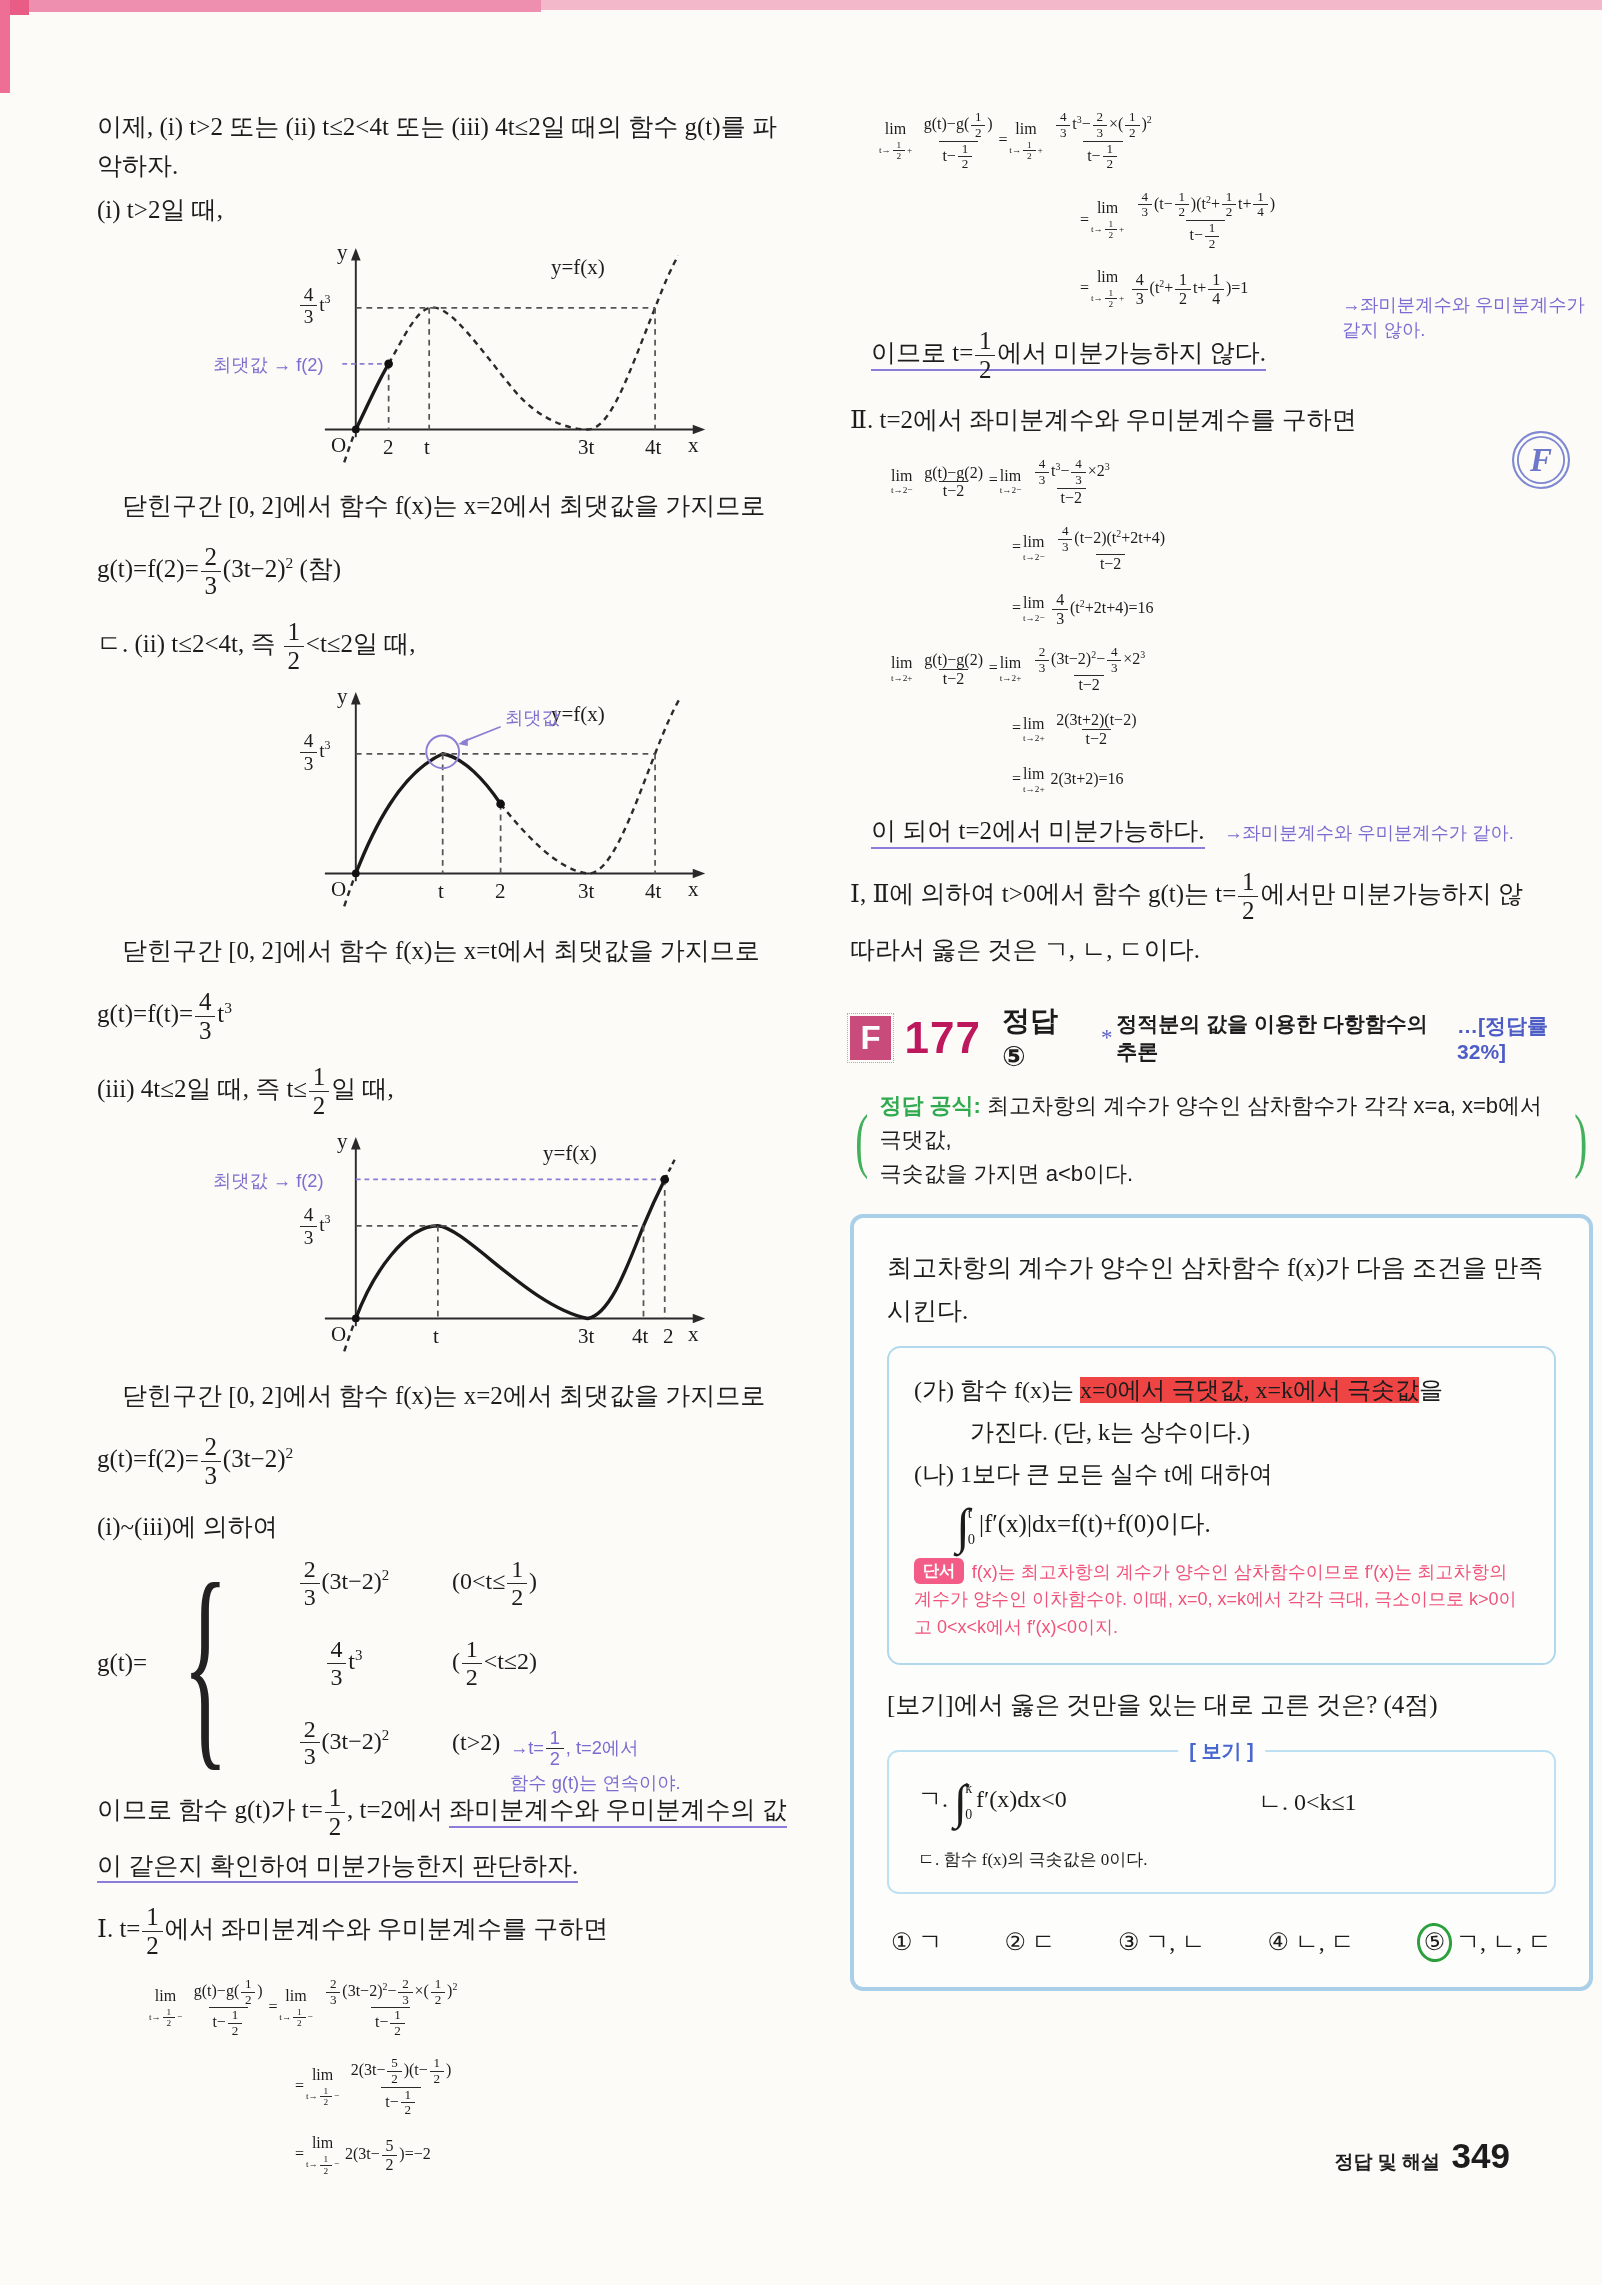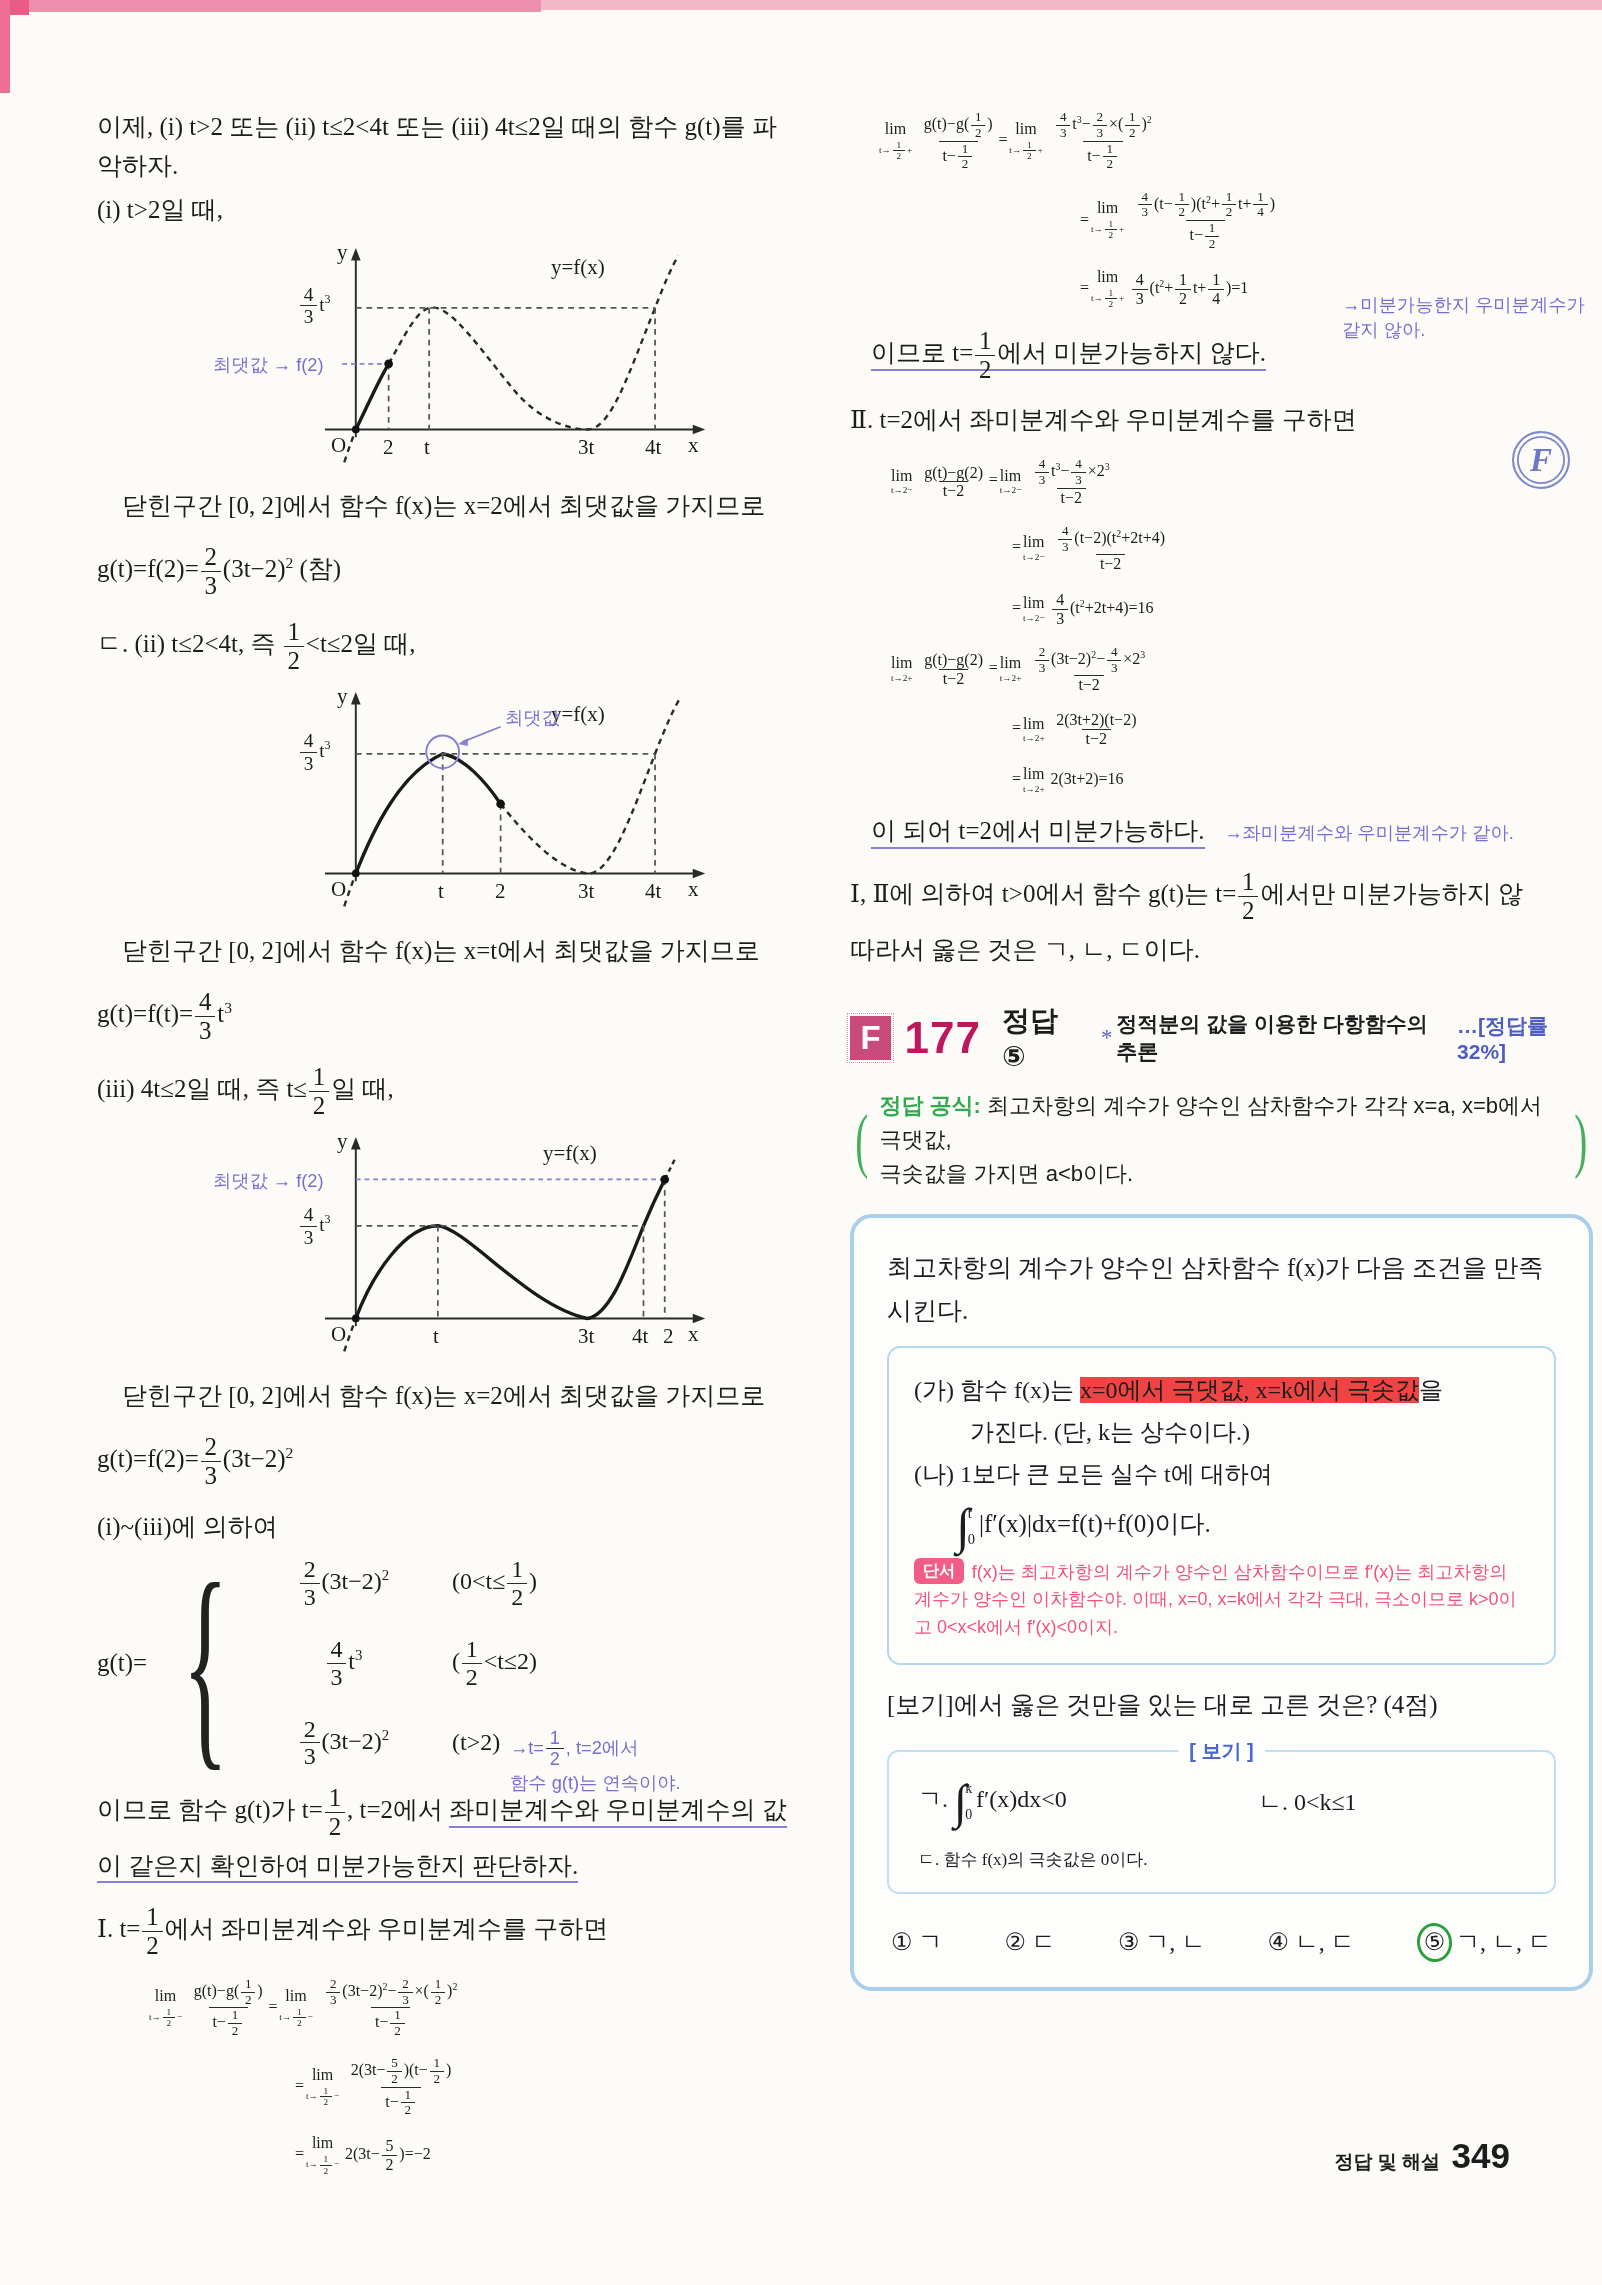--- a/index.html
+++ b/index.html
@@ -67,21 +67,21 @@
   .panswer{font-size:28px;font-weight:bold;margin-right:17.4px;font-family:"Liberation Sans","DejaVu Sans",sans-serif;}
   .pstar{color:#5b5fc7;font-size:23px;margin-right:3.9px;}
   .ptopic{font-size:21px;font-weight:bold;font-family:"Liberation Sans","DejaVu Sans",sans-serif;}
   .prate{color:#4d5dc5;font-size:21px;font-weight:bold;margin-left:5.8px;font-family:"Liberation Sans","DejaVu Sans",sans-serif;}
 
   .fml-box{display:flex;align-items:stretch;margin:11.6px 0 19.3px 0;}
   .fml-paren{color:#43b05c;font-size:71px;line-height:1;font-weight:200;display:flex;align-items:center;transform:scaleX(.55);}
   .fml-body{font-size:22px;line-height:1.55;padding:3.9px 5.8px;font-family:"Liberation Sans","DejaVu Sans",sans-serif;}
   .fml-label{color:#2faa4e;font-weight:bold;}
 
-  .qbox{border:4.8px solid #aacfe9;border-radius:22px;padding:29px 33px 25px 33px;background:#fdfdfc;}
+  .qbox{border:4.8px solid #aacfe9;border-radius:13px;padding:29px 33px 25px 33px;background:#fdfdfc;}
   .qintro{font-size:25px;line-height:1.7;margin:0 0 13.5px 0;}
   .cond-box{border:2.9px solid #b2d8ee;border-radius:13.5px;padding:21px 25px;margin:9.7px 0 17.4px 0;}
   .cond{font-size:24px;line-height:1.75;}
   .hl-pink{background:#ef4444;}
   .cond-formula{font-size:25px;margin:9.7px 0 9.7px 42px;}
   .clue{margin-top:5.8px;font-family:"Liberation Sans","DejaVu Sans",sans-serif;}
   .clue-badge{display:inline-block;background:#f25c86;color:#fff;font-size:16.4px;font-weight:bold;
               border-radius:5.8px;padding:1.9px 8.7px;margin-right:7.7px;vertical-align:1.9px;}
   .clue-text{color:#f0527a;font-size:18px;line-height:1.55;}
   .question{font-size:25px;margin:23px 0 29px 0;}
@@ -444,21 +444,21 @@
           <span class="mnum">1</span>
           <span class="mden">4</span>
         </span>)=1</div>
 
     <div class="t rel" style="margin-left:21px">
       <span class="ul-purple">이므로 t=<span class="mfrac">
             <span class="mnum">1</span>
             <span class="mden">2</span>
           </span>에서 미분가능하지 않다.</span>
       <div class="note-purple" style="position:absolute;left:471px;top:-35px">
-        <div>→미분가능한지 우미분계수가</div>
+        <div>→좌미분계수와 우미분계수가</div>
         <div>같지 않아.</div>
       </div>
     </div>
 
     <p class="t gap-top">Ⅱ. t=2에서 좌미분계수와 우미분계수를 구하면</p>
     <div class="eqline" style="margin-left:39px"><span class="mlim">
           <span class="mlim-top">lim</span>
           <span class="mlim-bot">t→2−</span>
         </span><span class="mfrac">
           <span class="mnum">g(t)−g(2)</span>

